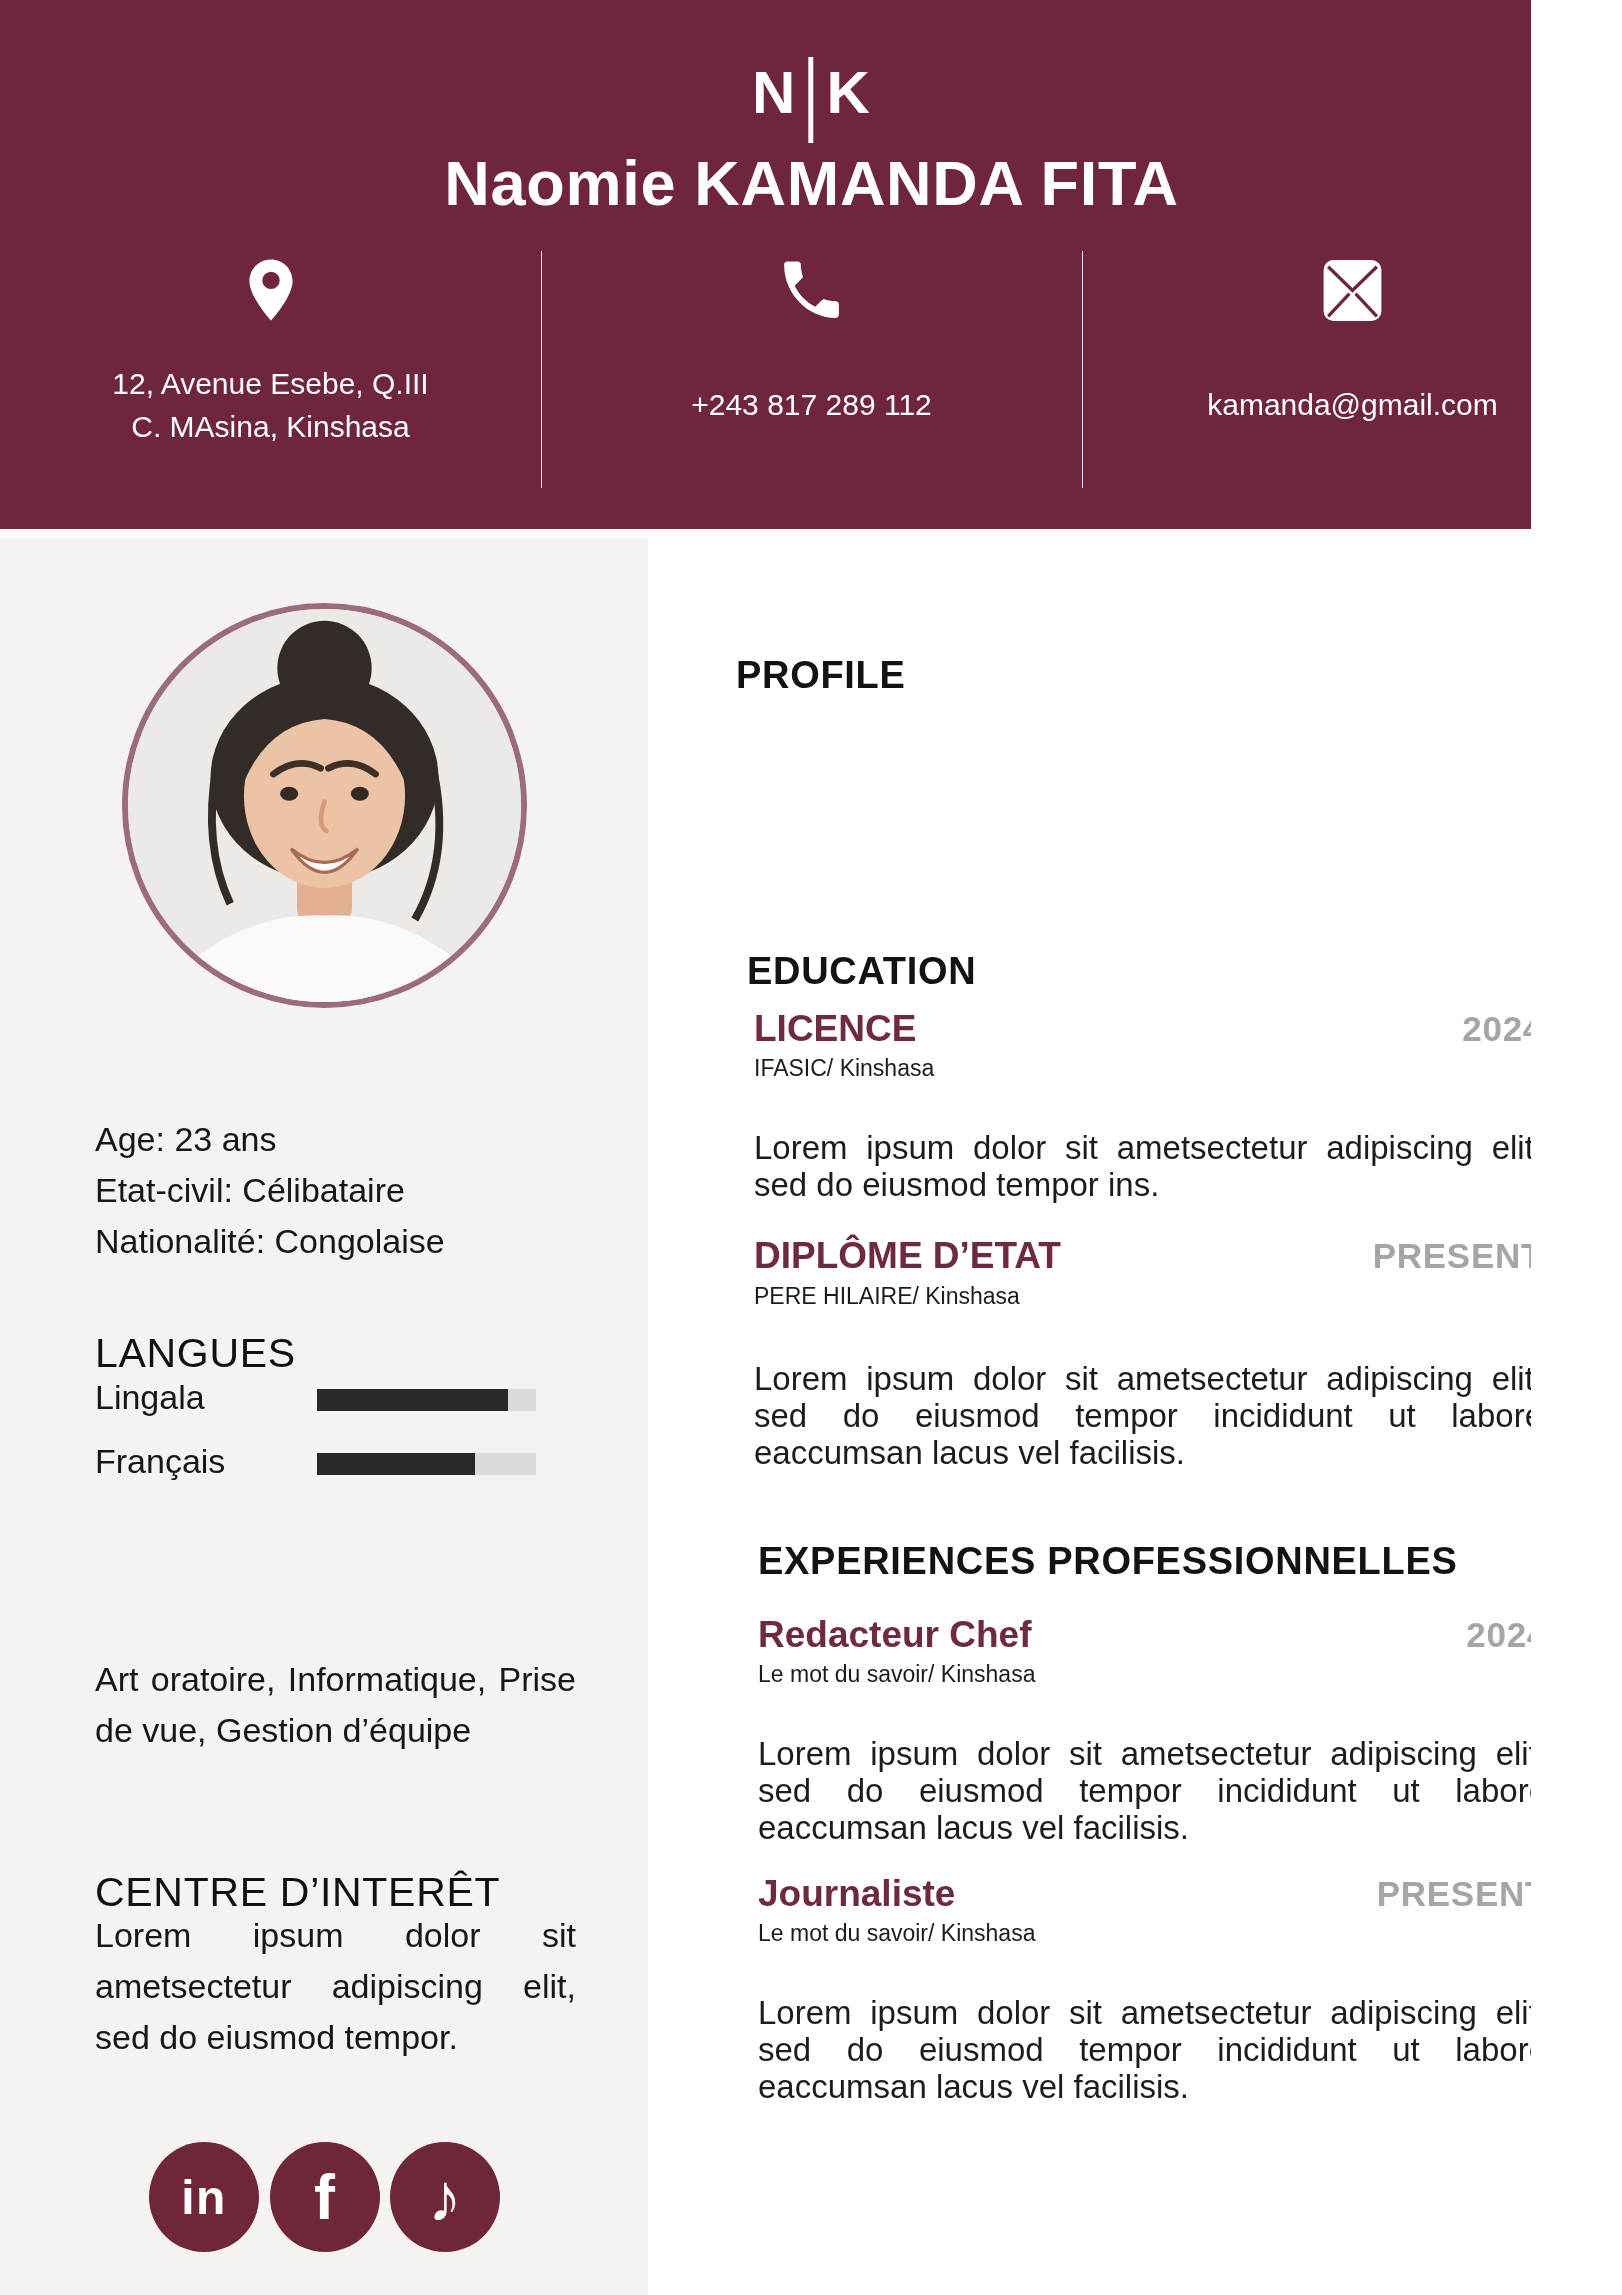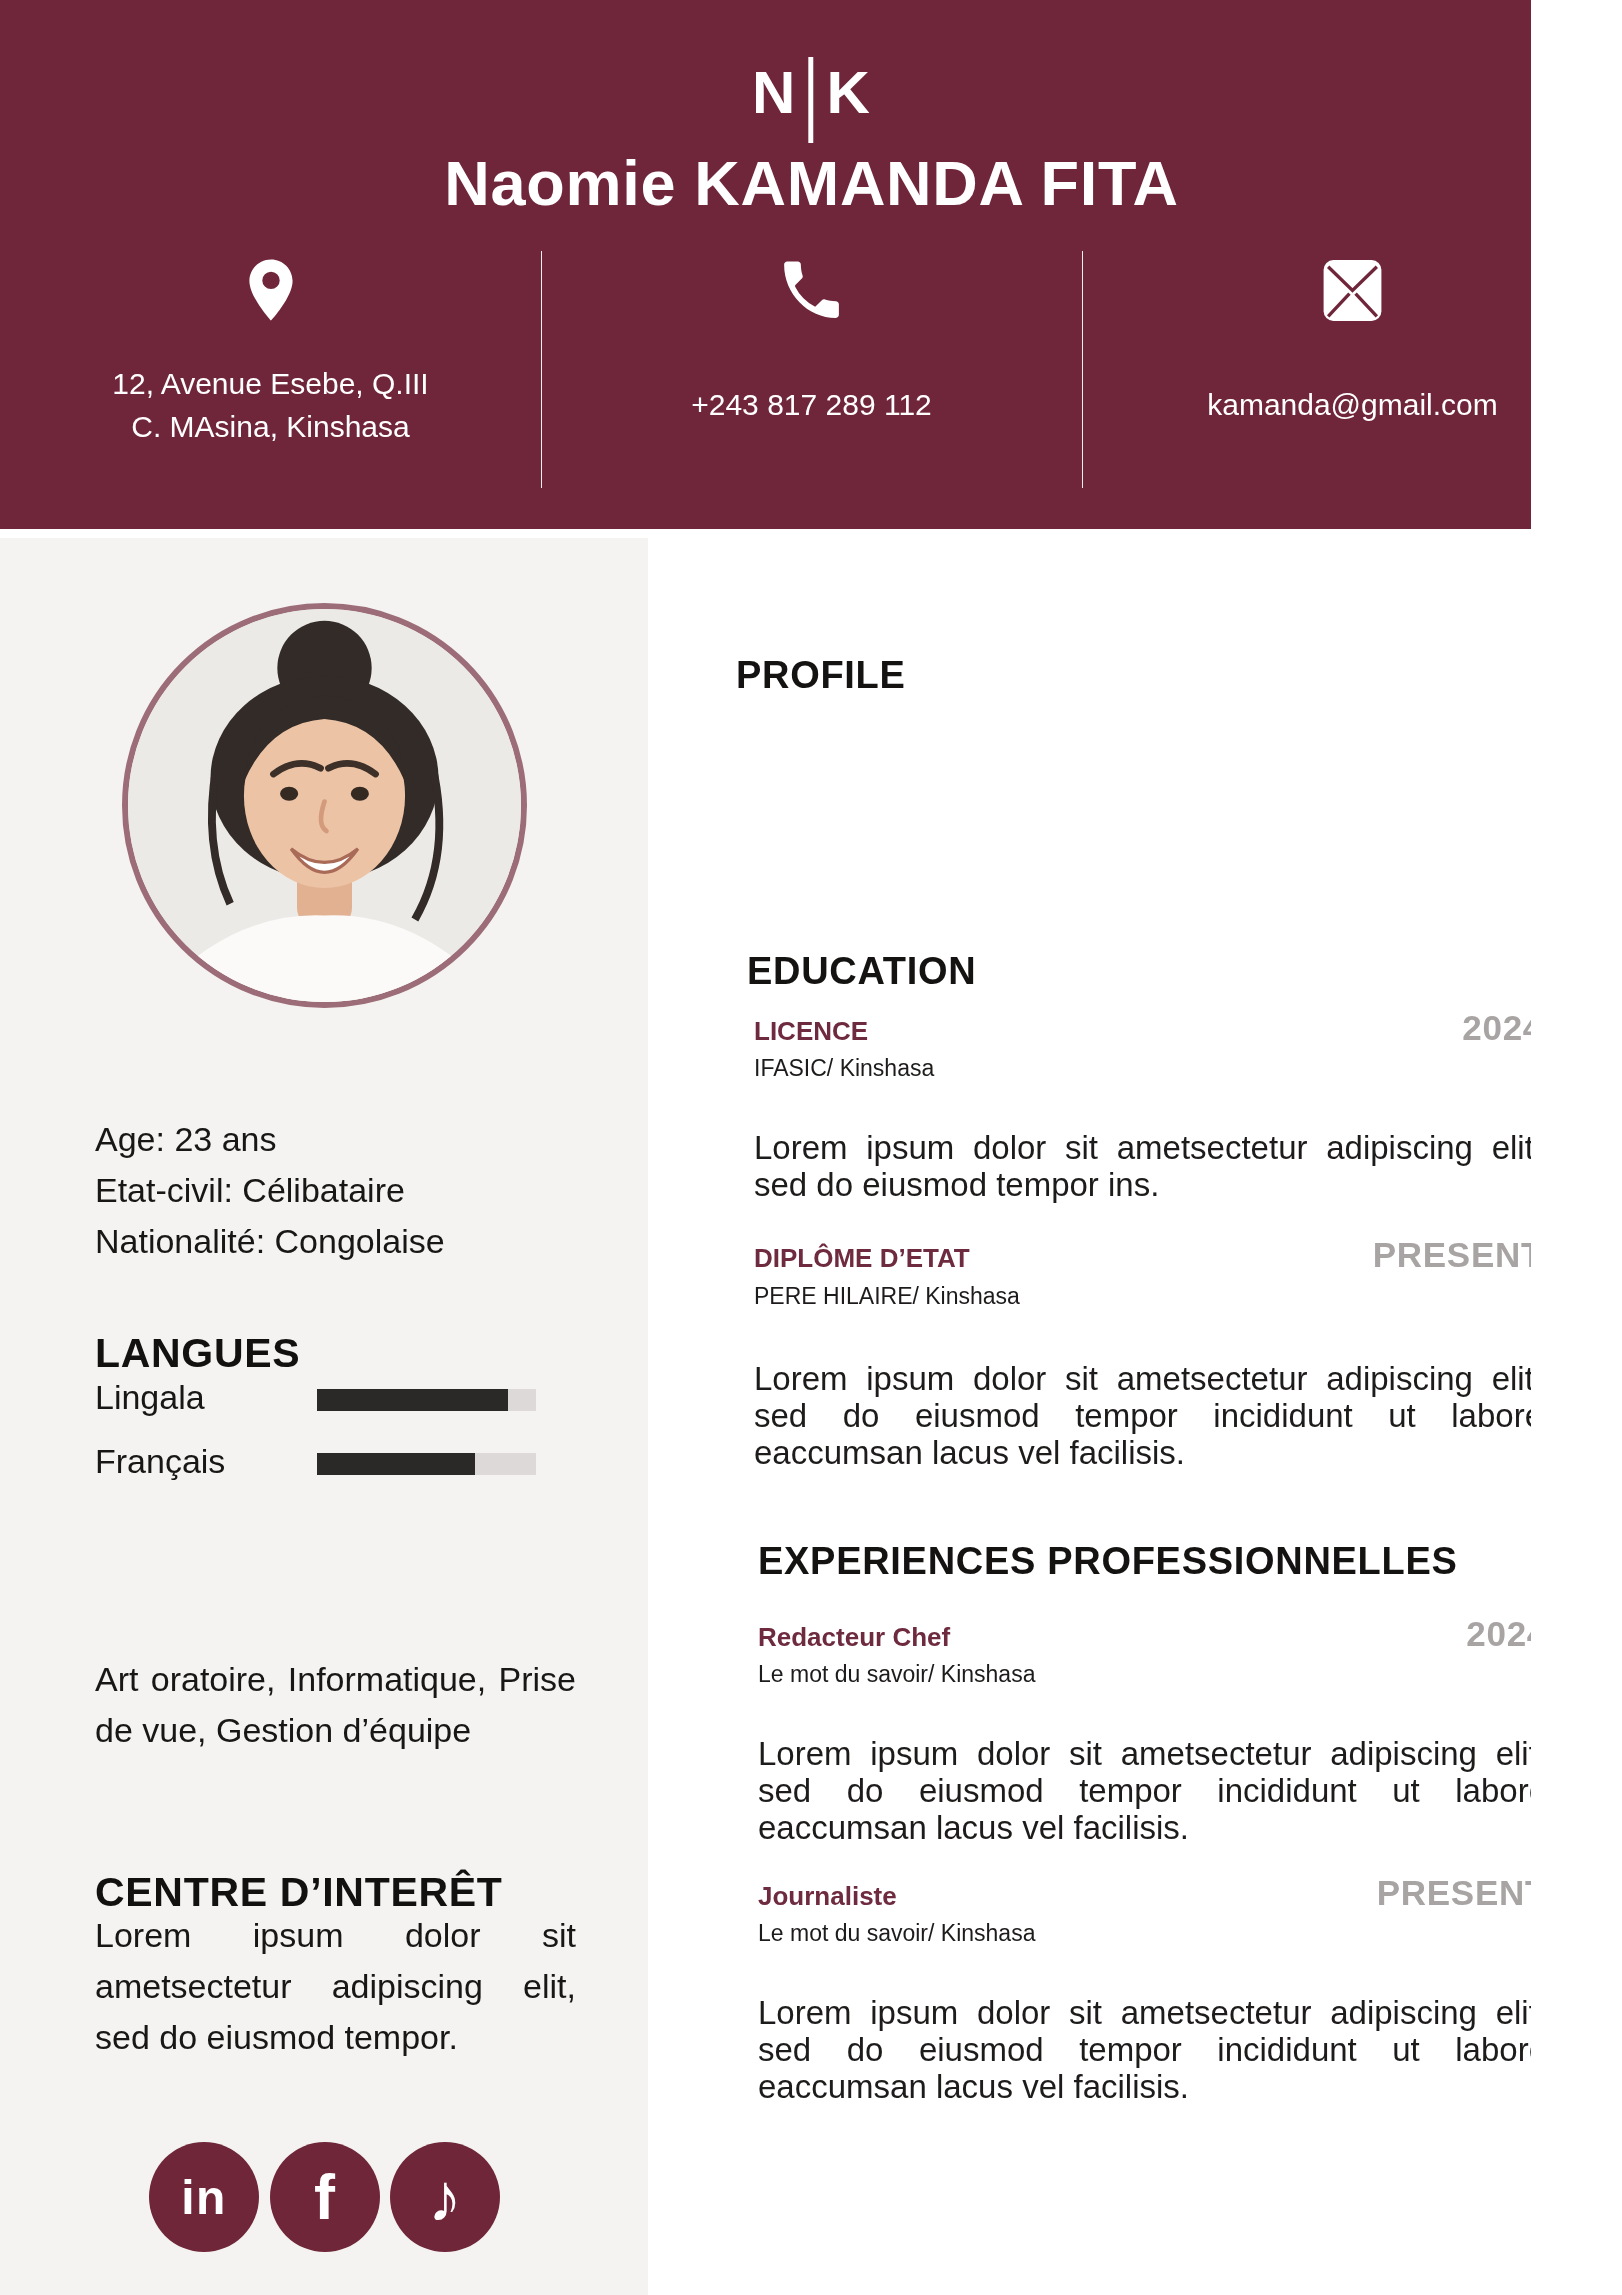--- a/index.html
+++ b/index.html
@@ -20,37 +20,37 @@
                   align-items:center;font-size:30px;line-height:43px;text-align:center;}
   .vdiv{position:absolute;top:9.8px;width:1.3px;height:237px;background:rgba(255,255,255,0.92);}
   #vdiv1{left:541px;} #vdiv2{left:1082px;}
 
   
   #sidebar{position:absolute;left:0;top:538px;width:648px;height:1758px;background:#F4F3F2;}
   .photo-wrap{position:absolute;left:122px;top:65px;width:393px;height:393px;border-radius:50%;
               border:6.5px solid #9C6D78;overflow:hidden;background:#ECEAE7;}
   .photo-wrap svg{display:block;width:100%;height:100%;}
   .side-text{position:absolute;left:95px;width:481px;font-size:34px;line-height:51px;color:#181716;}
-  .side-heading{position:absolute;left:95px;font-size:41px;font-weight:700;color:#121110;letter-spacing:0.7px;}
+  .side-heading{position:absolute;left:95px;font-size:41px;font-weight:400;color:#121110;letter-spacing:0.7px;}
   .jtext{text-align:justify;hyphens:auto;}
   .lang-label{position:absolute;left:95px;font-size:34px;color:#181716;}
   .lang-bar{position:absolute;left:317px;width:219px;height:21.6px;background:#DDD9D8;}
   .lang-fill{height:100%;background:#2B2927;}
   .socials{position:absolute;left:149px;top:1604px;display:flex;gap:10.5px;}
   .social{width:110px;height:110px;border-radius:50%;background:#6F2639;color:#fff;
           display:flex;align-items:center;justify-content:center;font-weight:700;}
   .social.in{font-size:48px;letter-spacing:1.3px;}
   .social.fb{font-size:63px;}
   .social.tk{font-size:68px;}
 
   
   .m-heading{position:absolute;font-size:38px;font-weight:700;color:#141312;letter-spacing:0.7px;margin:0;}
   .m-para{position:absolute;font-size:33px;line-height:37px;color:#1e1c1b;margin:0;}
   .entry-row{position:absolute;width:789px;display:flex;justify-content:space-between;align-items:baseline;}
-  .entry-title{font-size:26px;font-weight:700;color:#6E2A3E;}
+  .entry-title{font-size:37px;font-weight:700;color:#6E2A3E;}
   .entry-period{font-size:35px;font-weight:700;color:#A8A4A3;letter-spacing:0.7px;}
   .entry-inst{position:absolute;font-size:23px;color:#1e1c1b;}
 </style>
 </head>
 <body>
 
 <div id="page">
 
   <header id="header">
     <div class="monogram">

